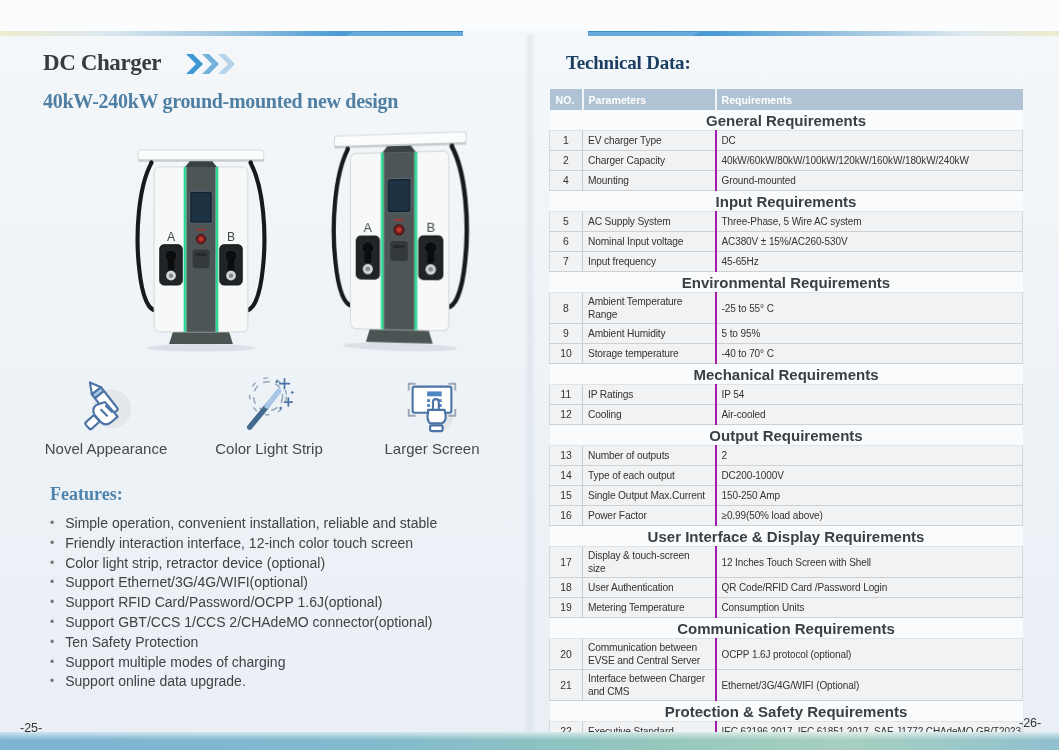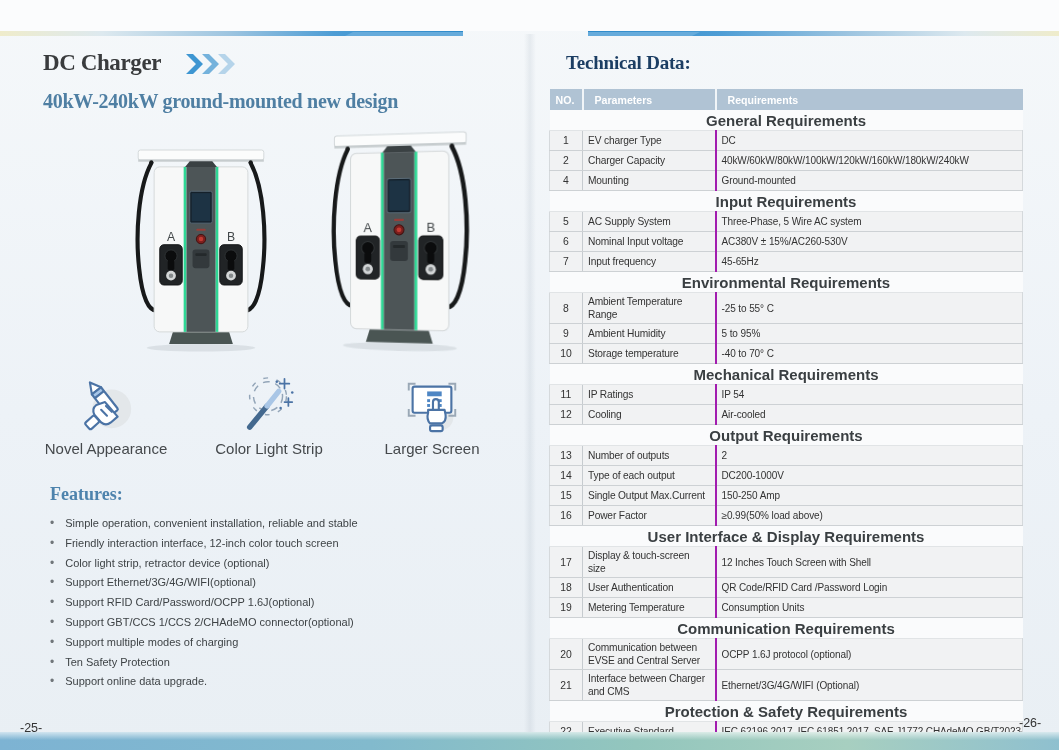--- a/index.html
+++ b/index.html
@@ -34,35 +34,35 @@
     display:flex;align-items:flex-end;justify-content:center;gap:42px;}
   .charger-2{transform:perspective(800px) rotateY(-13deg);}
   .highlights{position:absolute;left:30px;top:374px;width:478px;display:flex;justify-content:space-between;}
   .highlight{width:152px;text-align:center;}
   .hl-icon{display:block;margin:0 auto;}
   .hl-label{margin-top:4px;font-size:15px;color:#45494c;}
   .features-title{position:absolute;left:50px;top:484px;margin:0;
     font-family:"Liberation Serif","DejaVu Serif",serif;font-size:18px;font-weight:bold;
     color:var(--features_blue,#4d83ad);}
   .features{position:absolute;left:50px;top:514px;width:470px;margin:0;padding:0;list-style:none;}
-  .features li{display:flex;font-size:11px;line-height:19.8px;color:var(--text_dark,#3e4346);}
+  .features li{display:flex;font-size:14px;line-height:19.8px;color:var(--text_dark,#3e4346);}
   .features li::before{content:"•";color:#70767a;font-size:12px;margin-right:11px;line-height:19.8px;}
   .pagenum{position:absolute;font-size:12.5px;color:#333;}
   .pagenum-left{left:20px;top:721px;}
   .pagenum-right{left:1019px;top:716px;}
 
   
   .tech-title{position:absolute;left:566px;top:52px;margin:0;
     font-family:"Liberation Serif","DejaVu Serif",serif;font-size:19px;font-weight:bold;
     letter-spacing:-.2px;color:var(--heading_navy,#1c3e63);}
   .tech-table{position:absolute;left:549px;top:89px;width:473px;border-collapse:collapse;
     table-layout:fixed;font-size:10.4px;color:#333;}
   .tech-table col.c-no{width:33px;} .tech-table col.c-param{width:133px;} .tech-table col.c-req{width:307px;}
   .tech-table th{background:var(--table_header_bg,#b0c3d4);color:#fff;font-weight:bold;font-size:10.6px;
-    text-align:left;height:19px;padding:1px 11px;border-left:2px solid #f1f5f8;}
+    text-align:left;height:19px;padding:1px 5px;border-left:2px solid #f1f5f8;}
   .tech-table th.no{border-left:none;padding-left:6px;}
   .tech-table tr.section-row td{background:#fafbfc;text-align:center;font-weight:bold;font-size:15px;
     color:#3a3f42;height:18px;padding:1px 4px;border:none;}
   .tech-table tr.data-row td{background:#f1f2f3;border-top:1px solid #e1e4e6;border-bottom:1px solid #cdd1d4;
     padding:2px 5px;line-height:13px;height:15px;vertical-align:middle;}
   .tech-table tr.data-row td.no{text-align:center;border-left:1px solid #d5d9dc;}
   .tech-table tr.data-row td.param{border-left:1px solid #c6cbcf;font-size:10.2px;letter-spacing:-.15px;}
   .tech-table tr.data-row td.req{border-left:2px solid #a21caf;border-right:1px solid #d5d9dc;
     font-size:10px;letter-spacing:-.1px;}
   .tech-table td.req.tight{font-size:9.5px;letter-spacing:-.2px;white-space:nowrap;overflow:hidden;}
@@ -215,24 +215,24 @@
     <li>
       <span>Support Ethernet/3G/4G/WIFI(optional)</span>
     </li>
     <li>
       <span>Support RFID Card/Password/OCPP 1.6J(optional)</span>
     </li>
     <li>
       <span>Support GBT/CCS 1/CCS 2/CHAdeMO connector(optional)</span>
     </li>
     <li>
+      <span>Ten Safety Protection</span>
+    </li>
+    <li>
       <span>Support multiple modes of charging</span>
-    </li>
-    <li>
-      <span>Ten Safety Protection</span>
     </li>
     <li>
       <span>Support online data upgrade.</span>
     </li>
   </ul>
 
 <div class="pagenum pagenum-left">-25-</div>
 
 <h2 class="tech-title">Technical Data:</h2>
 

